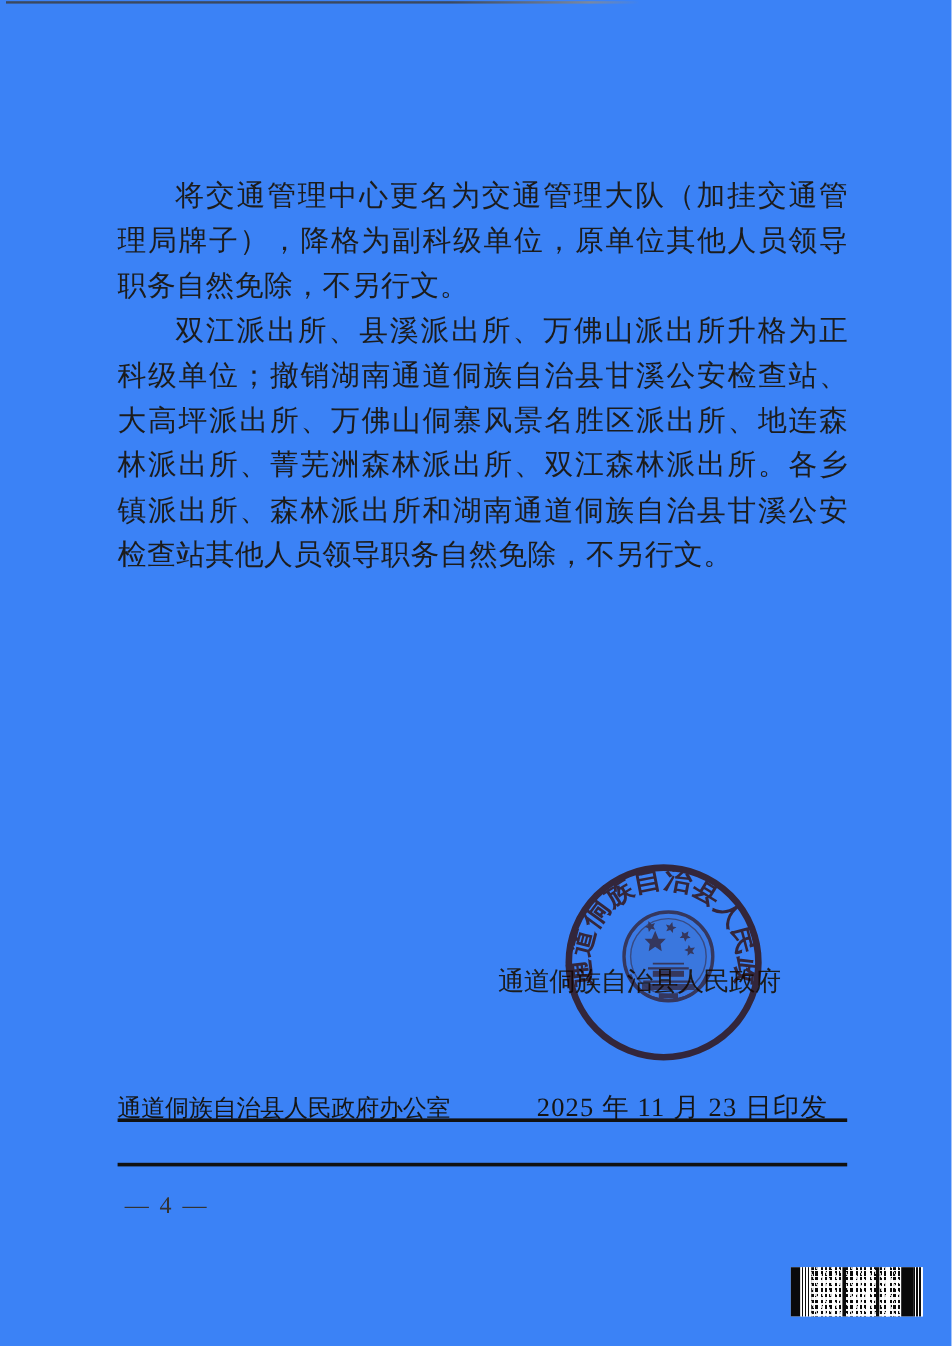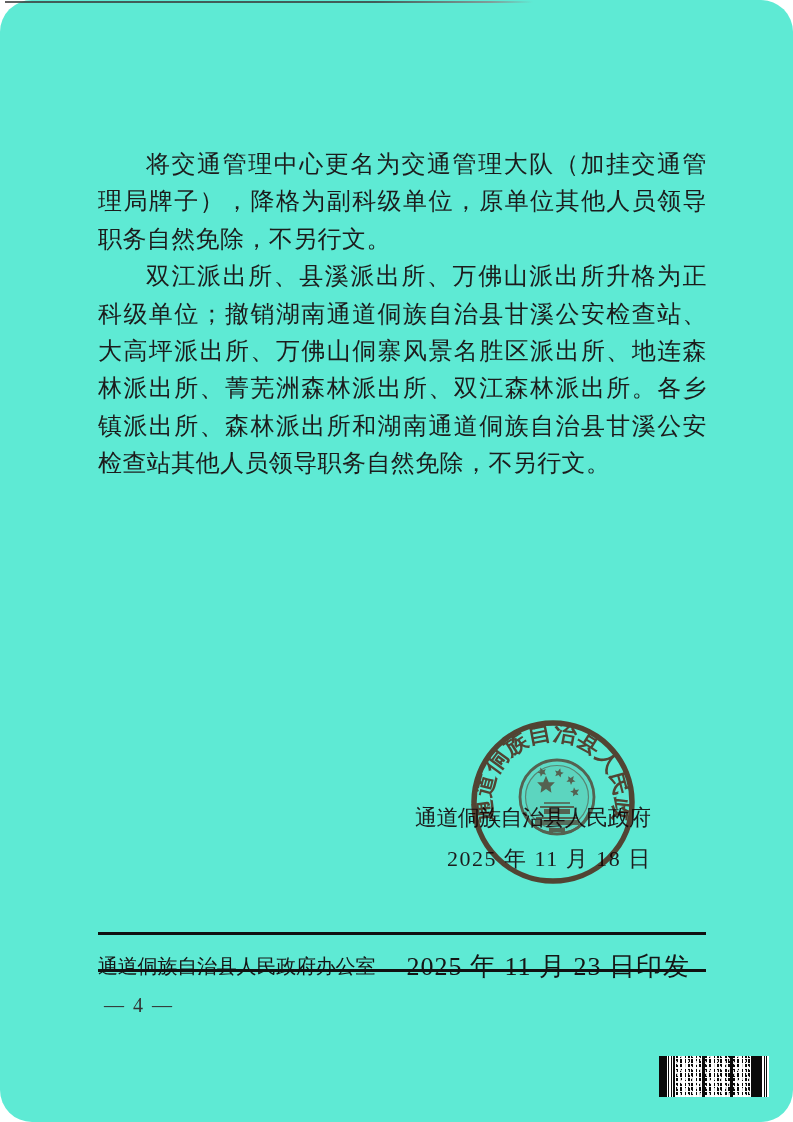--- a/index.html
+++ b/index.html
@@ -3,21 +3,21 @@
 <meta charset="utf-8">
 <style>
   html,body{margin:0;padding:0;}
   body{
     width:793px;height:1122px;
     background:#ffffff;
     font-family:"Liberation Serif","DejaVu Serif",serif;
     position:relative;
     overflow:hidden;
   }
-  .page{position:absolute;inset:0;background:#5eead4;border-radius:32px;}
+  .page{position:absolute;inset:0;background:#3b82f6;}
 
   
   .scan-artifact{
     position:absolute;left:5px;top:1px;width:528px;height:2px;
     background:linear-gradient(90deg,#3a3a3a 0 70%,#8a8a8a 92%,transparent);
     opacity:.8;
   }
 
   
   .doc-body{
@@ -45,26 +45,26 @@
     mix-blend-mode:multiply;opacity:.92;
     filter:blur(.25px);
     pointer-events:none;
   }
 
   
   .footer-rule{position:absolute;left:98px;width:608px;height:3px;background:#111;}
   .footer-rule.top{top:932px;}
   .footer-rule.bottom{top:969px;}
   .footer-row{
-    position:absolute;left:98px;top:949px;width:608px;height:34px;
+    position:absolute;left:98px;top:906px;width:608px;height:34px;
     display:flex;justify-content:space-between;align-items:center;
     color:#151515;
   }
   .footer-office{font-size:20px;letter-spacing:-.2px;}
-  .footer-printdate{font-size:26px;letter-spacing:1px;padding-right:16px;}
+  .footer-printdate{font-size:22px;letter-spacing:1px;padding-right:16px;}
   .page-number{
     position:absolute;left:104px;top:994px;
     font-size:20px;color:#333;letter-spacing:2px;
   }
 
   
   .barcode{
     position:absolute;left:659px;top:1056px;width:110px;height:41px;
     display:flex;background:#fff;
   }
@@ -94,21 +94,20 @@
 <div class="page">
 
   <div class="scan-artifact"></div>
 
   <main class="doc-body">
     <p>将交通管理中心更名为交通管理大队（加挂交通管理局牌子），降格为副科级单位，原单位其他人员领导职务自然免除，不另行文。</p>
     <p>双江派出所、县溪派出所、万佛山派出所升格为正科级单位；撤销湖南通道侗族自治县甘溪公安检查站、大高坪派出所、万佛山侗寨风景名胜区派出所、地连森林派出所、菁芜洲森林派出所、双江森林派出所。各乡镇派出所、森林派出所和湖南通道侗族自治县甘溪公安检查站其他人员领导职务自然免除，不另行文。</p>
   </main>
 
   <div class="issuer">通道侗族自治县人民政府</div>
-  <div class="sign-date">2025 年 11 月 18 日</div>
 
   <div class="seal">
     <svg width="180" height="180" viewBox="0 0 180 180">
       <defs>
         <path id="sealArc" d="M 31.7 111.2 A 62 62 0 1 1 148.3 111.2" fill="none"></path>
         <path id="star" d="M0,-6 L1.8,-1.8 L5.7,-1.8 L2.9,1.1 L3.5,5 L0,2.5 L-3.5,5 L-2.9,1.1 L-5.7,-1.8 L-1.8,-1.8 Z"></path>
       </defs>
       <circle cx="90" cy="90" r="79" fill="none" stroke-width="5.5" stroke="#d93a2c"></circle>
       <text font-size="23" font-weight="700" letter-spacing="1" font-family="Liberation Serif, DejaVu Serif, serif" fill="#d93a2c">
         <textPath href="#sealArc" startOffset="2" textLength="256" lengthAdjust="spacing">通道侗族自治县人民政府</textPath>

